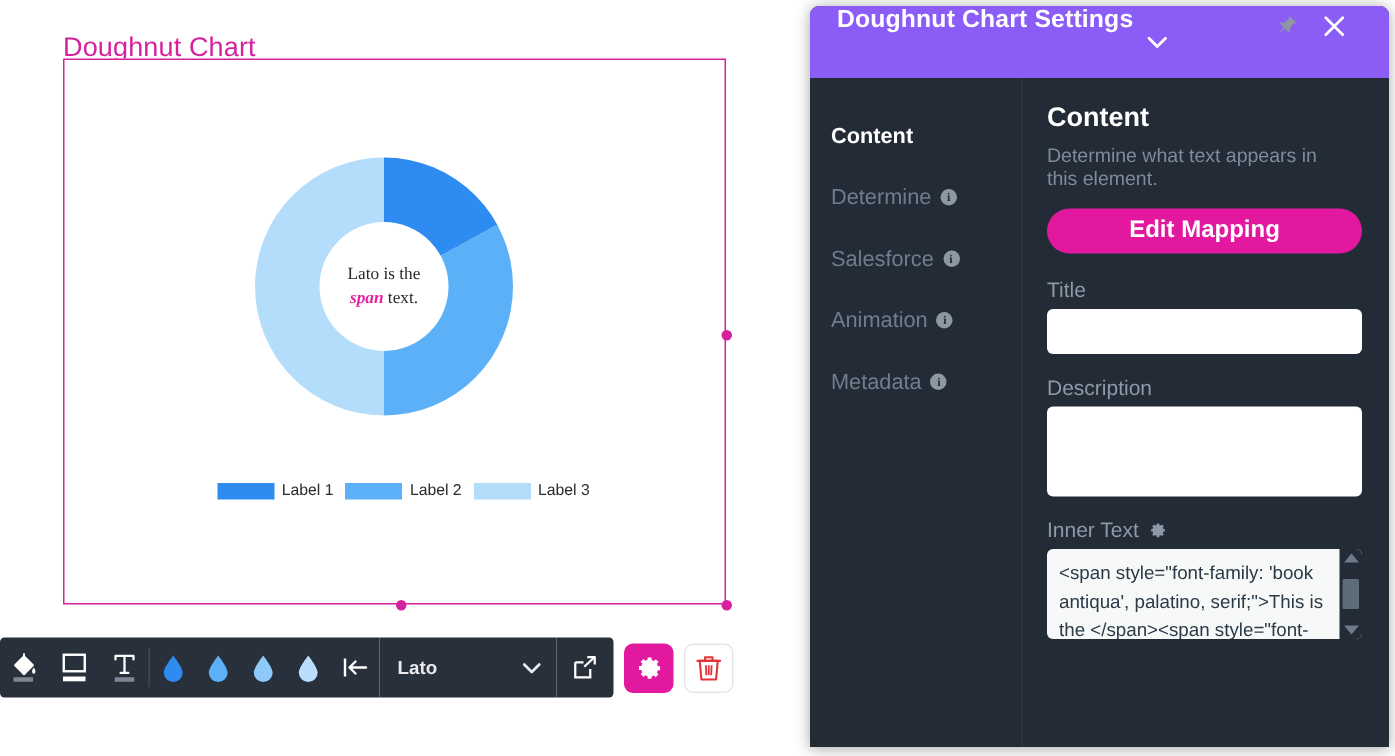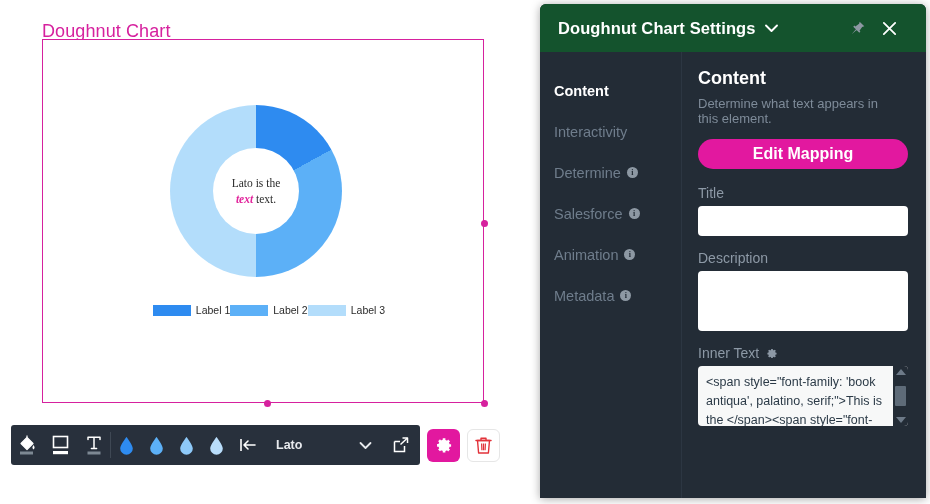--- a/index.html
+++ b/index.html
@@ -45,30 +45,30 @@
   .inner-line {
     font-family:"Liberation Serif", serif; font-size:11.5px; color:#2b2b2b;
     line-height:16px; white-space:nowrap;
   }
   .inner-em {
     font-family:"Liberation Serif", serif; font-style:italic; font-weight:bold;
     color:#e2259c;
   }
 
   #legend {
-    position:absolute; left:97px; top:265px; width:260px;
-    display:flex; align-items:center; justify-content:center; 
+    position:absolute; left:97px; top:282px; width:260px;
+    display:flex; align-items:center; justify-content:center; gap:8px;
   }
   .legend-item { display:flex; align-items:center; gap:5px; }
   .legend-swatch { width:38px; height:11px; display:block; }
   .legend-text { font-size:10.5px; color:#2b2b2b; white-space:nowrap; }
 
   
   #toolbar {
-    position:absolute; left:11px; top:425px; height:40px;
+    position:absolute; left:0; top:425px; height:40px;
     display:flex; align-items:center; gap:0;
     z-index:8;
   }
   .tb-group {
     background:#28303c; height:40px; display:flex; align-items:center;
     border-radius:3px;
   }
   #tb-main { border-radius:3px 0 0 3px; }
   .tb-btn {
     width:33px; height:40px; display:flex; align-items:center; justify-content:center;
@@ -99,22 +99,22 @@
   
   #panel {
     position:absolute; left:540px; top:4px; width:386px; height:494px;
     background:#232c36;
     border-radius:6px 6px 0 0;
     box-shadow:0 1px 10px rgba(0,0,0,.35);
     overflow:hidden;
     display:flex; flex-direction:column;
   }
   #panel-header {
-    height:48px; background:#14532d; flex:0 0 48px;
-    display:flex; align-items:center; padding:0 24px 0 18px;
+    height:48px; background:#8b5cf6; flex:0 0 48px;
+    display:flex; padding:0 24px 0 18px;
   }
   #panel-title { color:#fff; font-size:16.5px; font-weight:bold; letter-spacing:.1px; }
   #panel-title-caret { margin-left:8px; display:flex; align-items:center; cursor:pointer; }
   #panel-header-spacer { flex:1; }
   #pin-btn { width:26px; height:26px; display:flex; align-items:center; justify-content:center; cursor:pointer; }
   #close-btn { width:26px; height:26px; margin-left:6px; display:flex; align-items:center; justify-content:center; cursor:pointer; }
 
   #panel-body { flex:1; display:flex; min-height:0; }
 
   #panel-nav {
@@ -183,21 +183,21 @@
 <div id="canvas-area">
 
   <div id="selection-label">Doughnut Chart</div>
 
   <div id="selection-box"></div>
 
   <div id="chart-wrap">
     <div id="doughnut" style="background: conic-gradient(rgb(46, 139, 240) 0deg, rgb(46, 139, 240) 61.2deg, rgb(92, 176, 247) 61.2deg, rgb(92, 176, 247) 180deg, rgb(179, 221, 251) 180deg, rgb(179, 221, 251) 360deg);"></div>
     <div id="doughnut-hole">
       <div class="inner-line">Lato is the</div>
-      <div class="inner-line"><span class="inner-em">text</span><span> text.</span></div>
+      <div class="inner-line"><span class="inner-em">span</span><span> text.</span></div>
     </div>
 
     <div id="legend">
       <div class="legend-item">
         <span class="legend-swatch" id="lg-s0" style="background: rgb(46, 139, 240);"></span>
         <span class="legend-text">Label 1</span>
       </div>
       <div class="legend-item">
         <span class="legend-swatch" id="lg-s1" style="background: rgb(92, 176, 247);"></span>
         <span class="legend-text">Label 2</span>
@@ -326,23 +326,20 @@
     </span>
   </div>
 
   <div id="panel-body">
 
     <div id="panel-nav">
       <div class="nav-item active">
         <span>Content</span>
       </div>
       <div class="nav-item">
-        <span>Interactivity</span>
-      </div>
-      <div class="nav-item">
         <span>Determine</span>
         <span class="info-dot">i</span>
       </div>
       <div class="nav-item">
         <span>Salesforce</span>
         <span class="info-dot">i</span>
       </div>
       <div class="nav-item">
         <span>Animation</span>
         <span class="info-dot">i</span>

